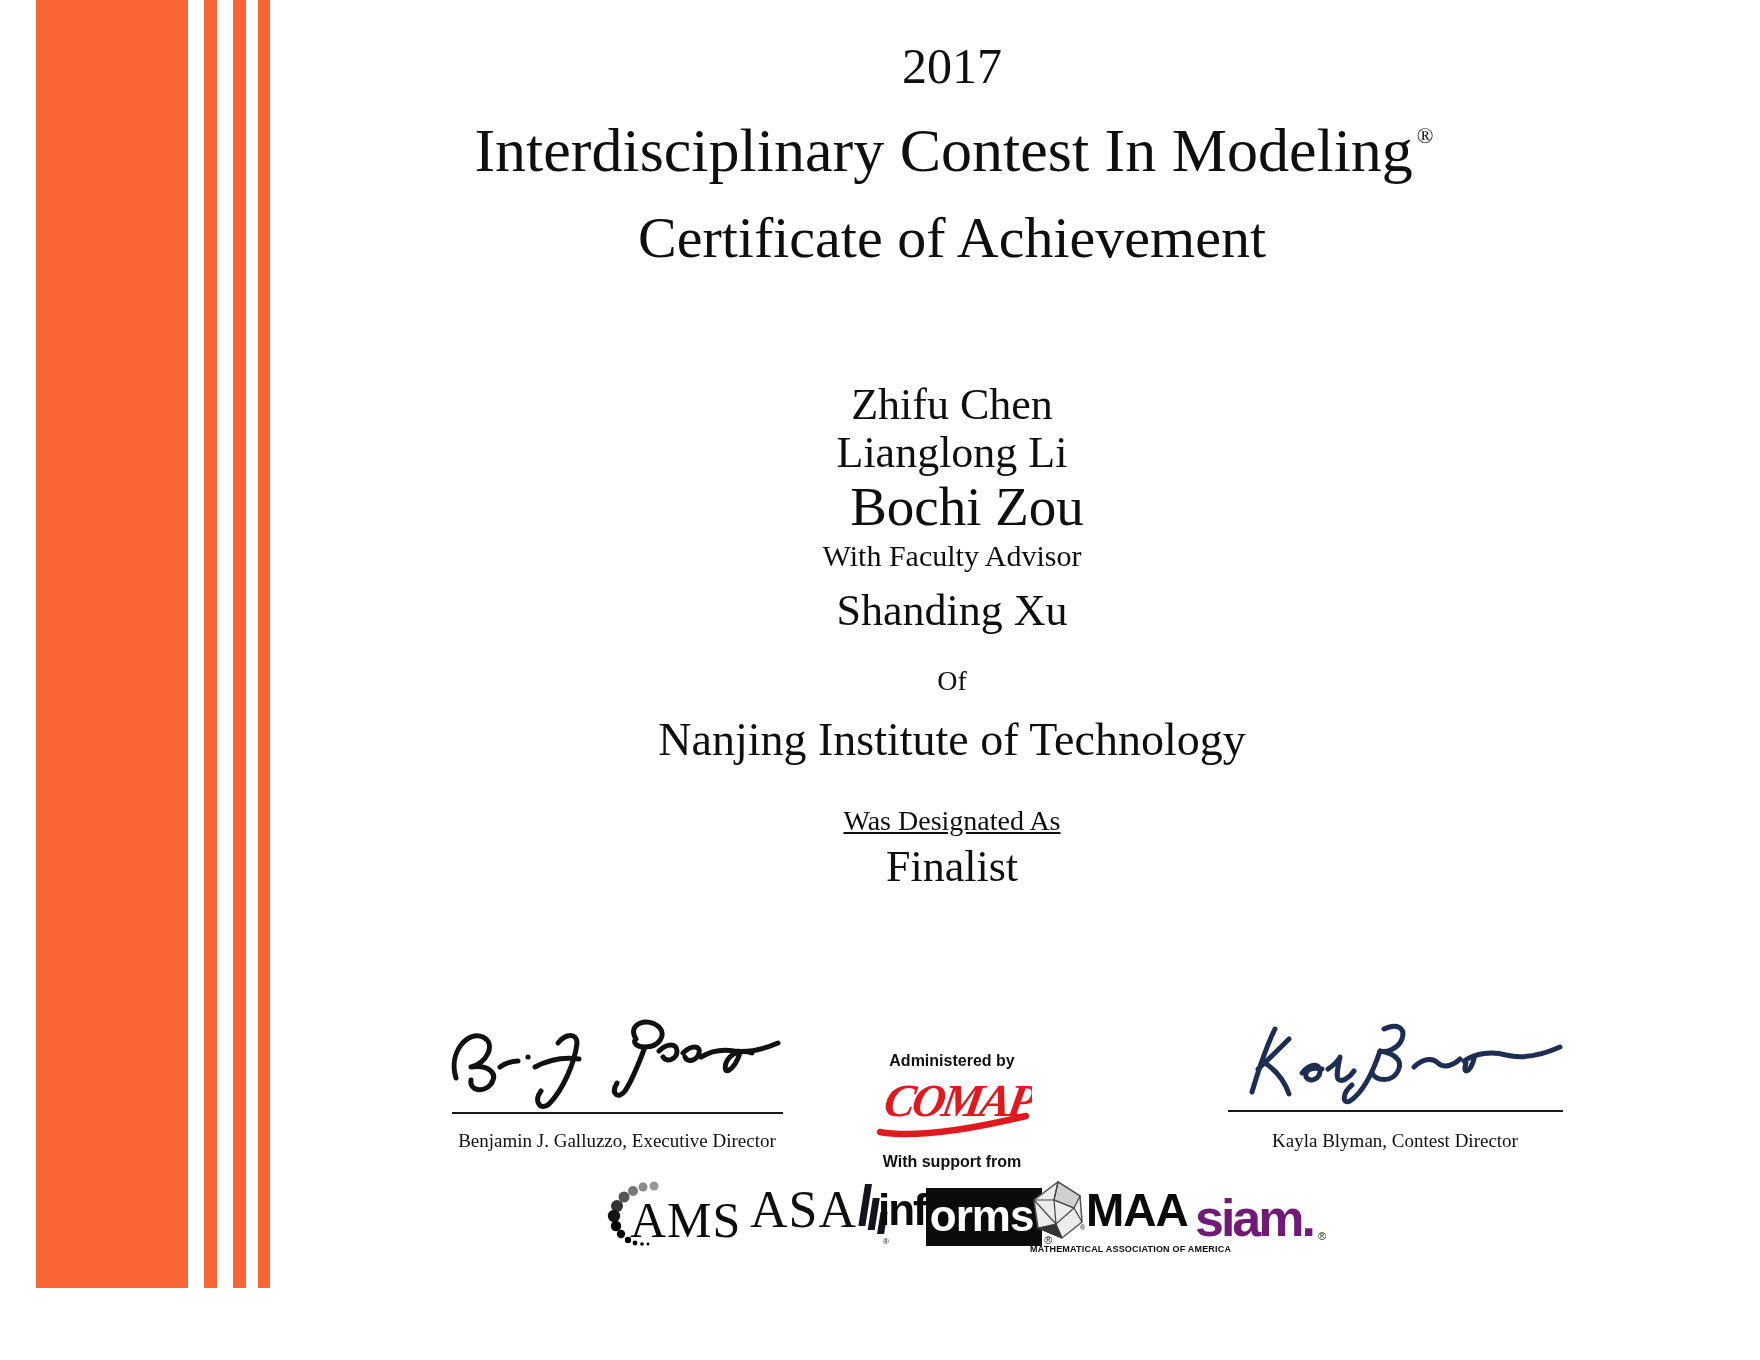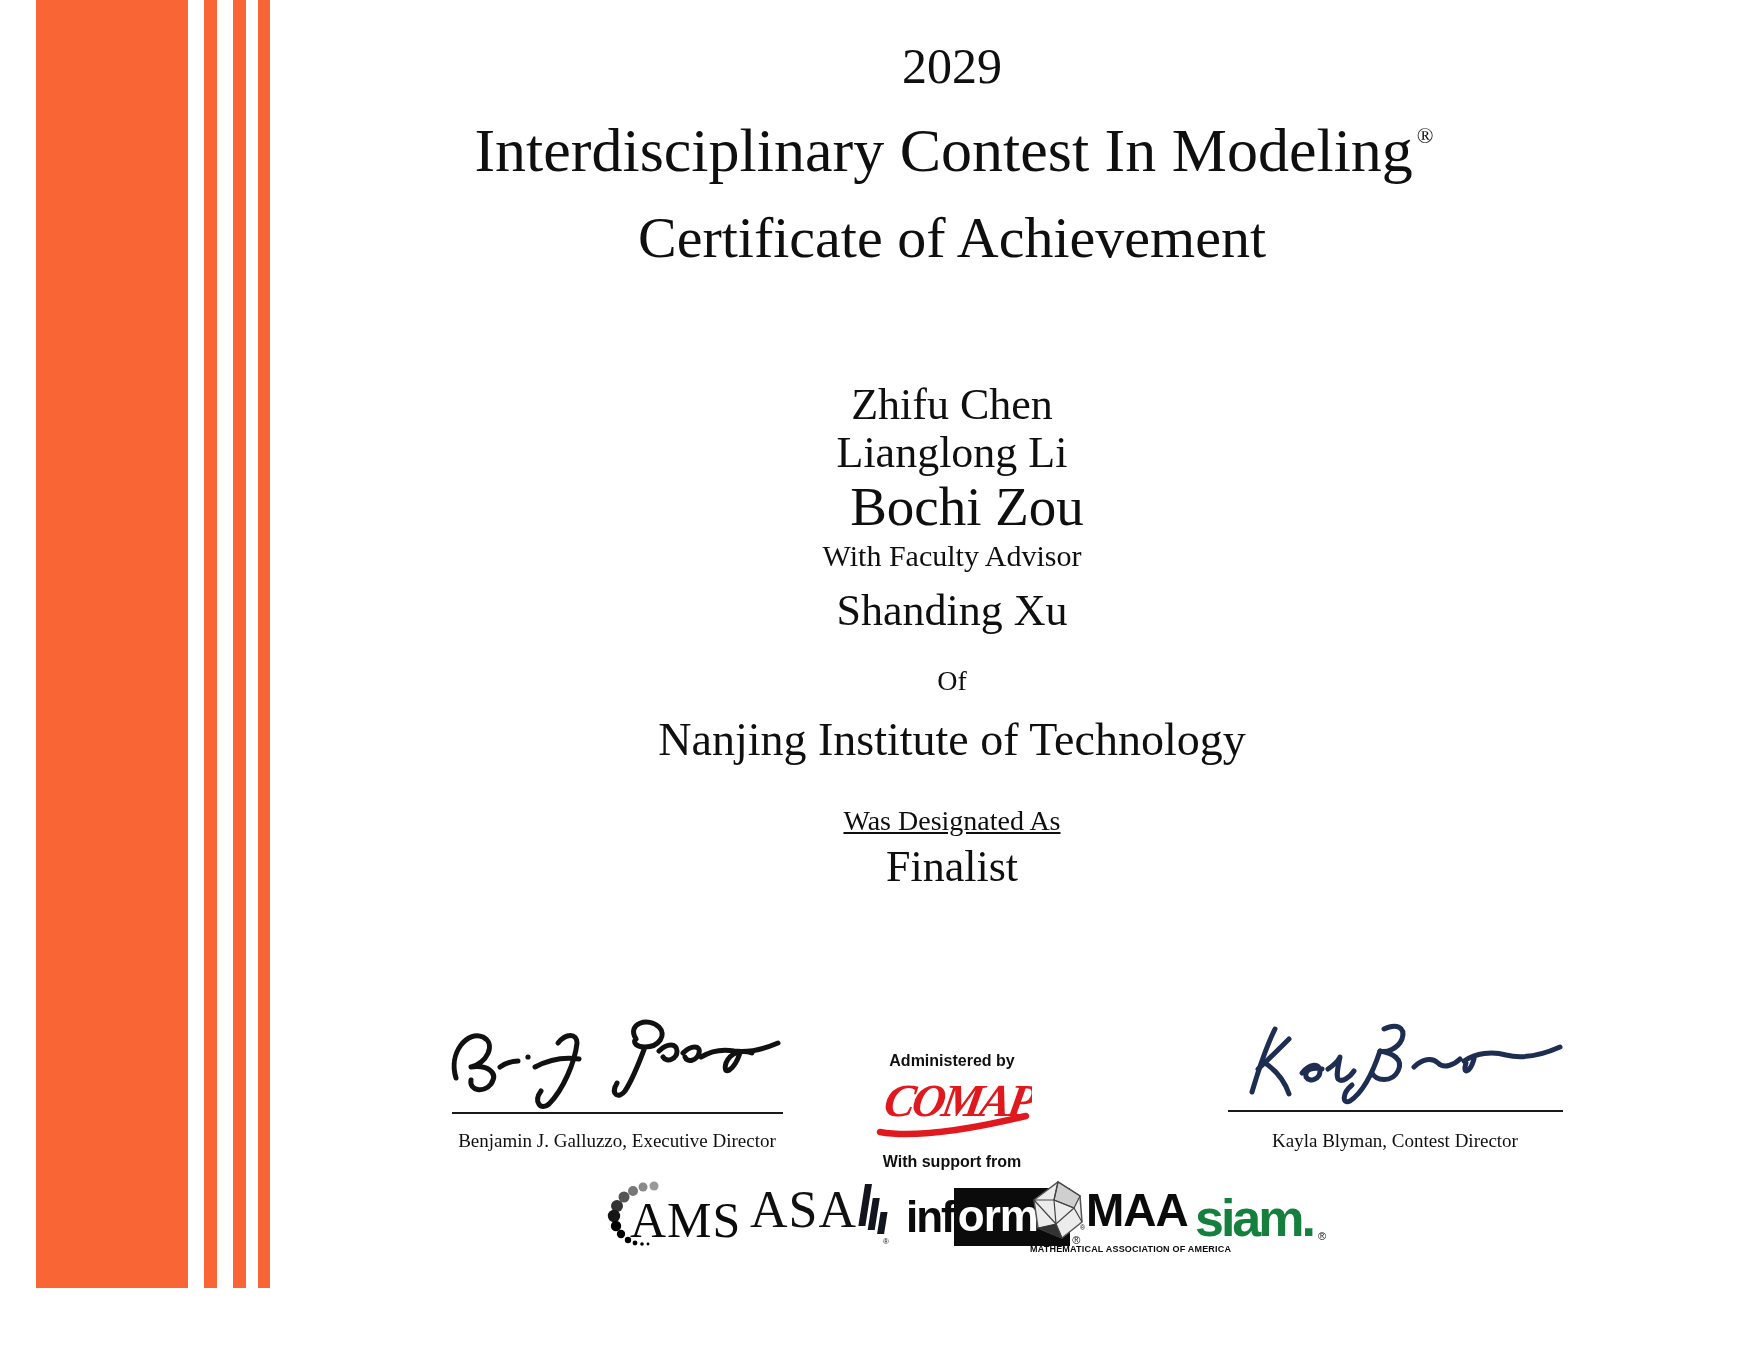--- a/index.html
+++ b/index.html
@@ -46,49 +46,49 @@
     font-family:"Liberation Sans",sans-serif;font-weight:bold;font-size:16px;color:#101010;}
   .administered{top:1052px;}
   .support{top:1153px;}
   .comap{position:absolute;left:872px;top:1072px;width:160px;height:76px;}
 
   
   .logo{position:absolute;}
   .ams{left:604px;top:1180px;}
   .asa{left:750px;top:1184px;display:flex;align-items:flex-start;}
   .asa-text{font-size:52px;line-height:1;letter-spacing:1px;}
-  .informs{left:878px;top:1188px;display:flex;align-items:center;margin-left:28px;}
+  .informs{left:878px;top:1188px;display:flex;}
   .inf-text{font-family:"Liberation Sans",sans-serif;font-weight:bold;font-size:44px;
             letter-spacing:-2px;color:#0b0b0b;line-height:1;}
   .orms-box{background:#0b0b0b;color:#ffffff;font-family:"Liberation Sans",sans-serif;
             font-weight:bold;font-size:44px;letter-spacing:-1px;line-height:1;
             padding:6px 9px 8px 4px;}
   .informs-reg{font-size:11px;align-self:flex-end;margin-left:2px;font-family:"Liberation Sans",sans-serif;}
   .maa{left:1030px;top:1180px;width:186px;}
   .maa-top{display:flex;align-items:center;gap:0;}
   .maa-text{font-family:"Liberation Sans",sans-serif;font-weight:bold;font-size:46px;
             letter-spacing:-1px;color:#0b0b0b;line-height:1;}
   .maa-sub{font-family:"Liberation Sans",sans-serif;font-weight:bold;font-size:9px;
            letter-spacing:0.2px;white-space:nowrap;margin-top:4px;color:#0b0b0b;text-align:center;}
   .siam{left:1195px;top:1192px;display:flex;align-items:flex-end;}
   .siam-text{font-family:"Liberation Sans",sans-serif;font-weight:bold;font-size:52px;
-             letter-spacing:-3px;color:#15803d;line-height:1;}
+             letter-spacing:-3px;color:#701a75;line-height:1;}
   .siam-reg{font-size:11px;margin-left:5px;margin-bottom:2px;font-family:"Liberation Sans",sans-serif;}
 </style>
 </head>
 <body>
 
 <div class="page">
 
   <div class="band band-wide"></div>
   <div class="band band-s1"></div>
   <div class="band band-s2"></div>
   <div class="band band-s3"></div>
 
-  <div class="tline year">2029</div>
+  <div class="tline year">2017</div>
   <h1 class="tline title"><span>Interdisciplinary Contest In Modeling</span><span class="reg">®</span></h1>
   <h2 class="tline subtitle">Certificate of Achievement</h2>
 
   <div class="tline member1">Zhifu Chen</div>
   <div class="tline member2">Lianglong Li</div>
   <div class="tline member3">Bochi Zou</div>
   <div class="tline advlabel">With Faculty Advisor</div>
   <div class="tline advname">Shanding Xu</div>
   <div class="tline oflabel">Of</div>
   <div class="tline inst">Nanjing Institute of Technology</div>

